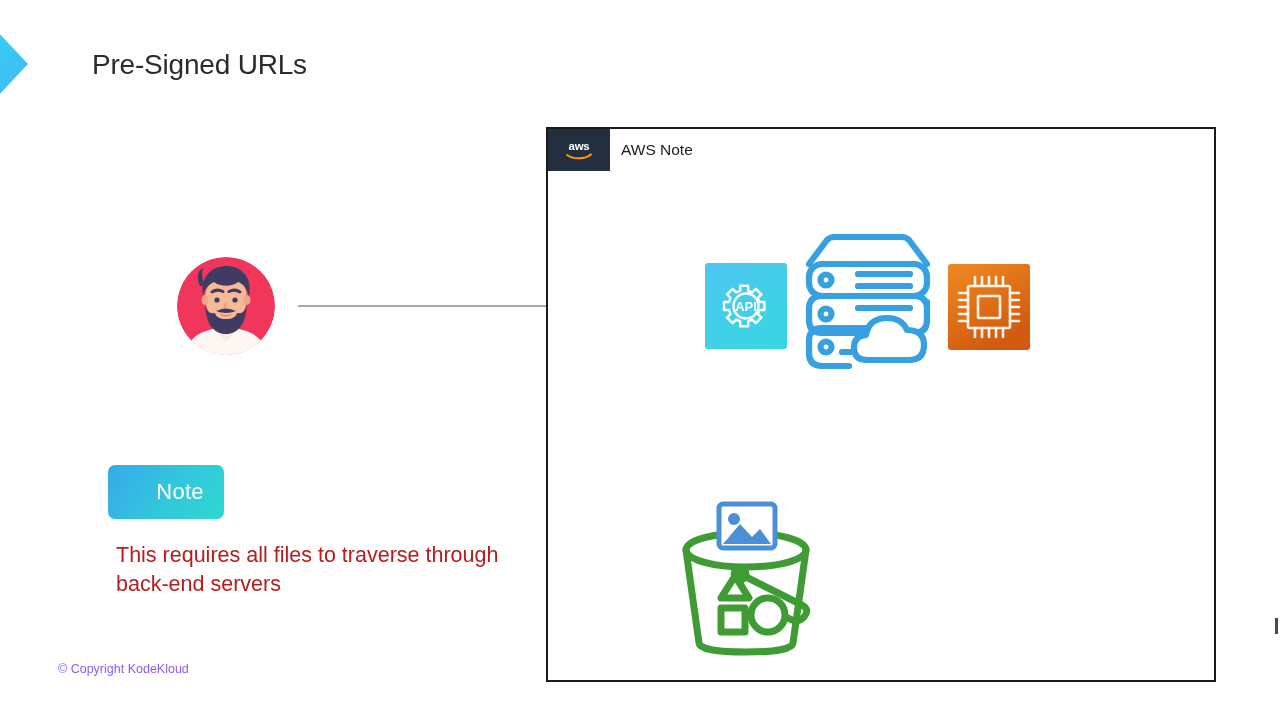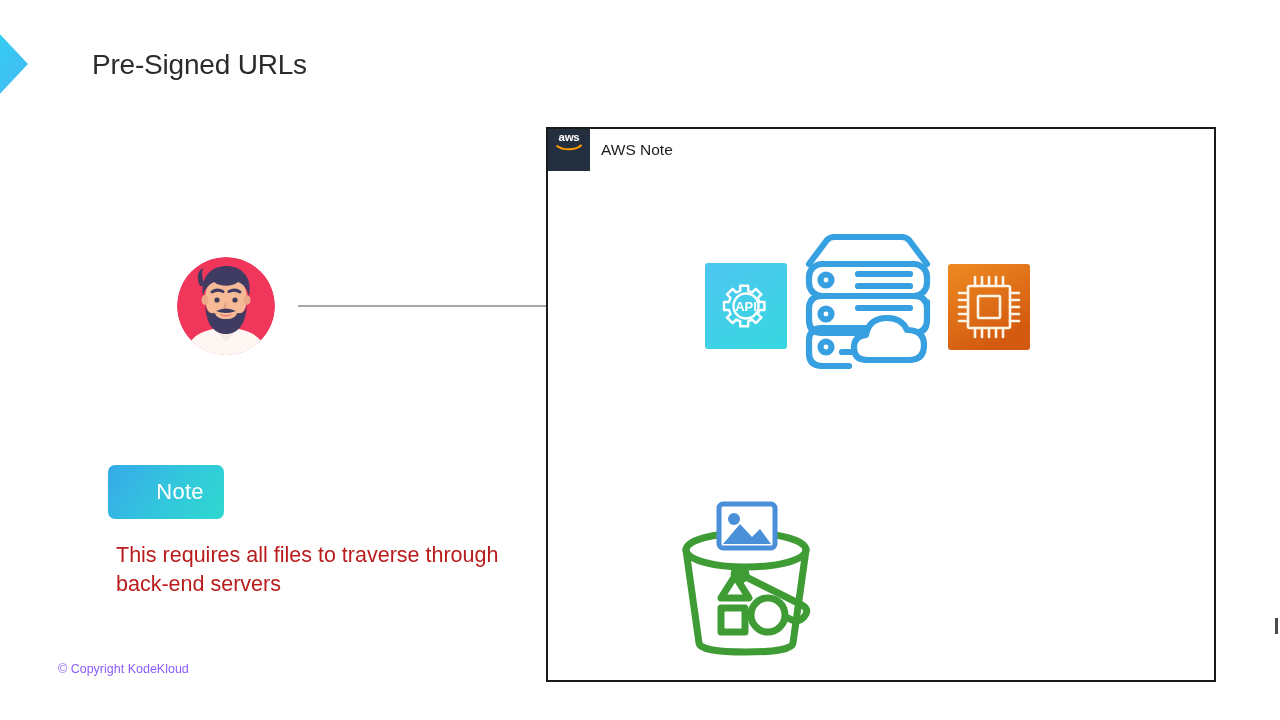--- a/index.html
+++ b/index.html
@@ -29,23 +29,23 @@
   .cloud-box {
     position: absolute; left: 546px; top: 127px;
     width: 670px; height: 555px;
     border: 2px solid #1a1a1a; background: #fff;
   }
   .cloud-header {
     position: absolute; left: 0; top: 0;
     display: flex; align-items: center; height: 42px;
   }
   .aws-badge {
-    width: 42px; height: 42px; background: #232f3e;
+    width: 62px; height: 42px; background: #232f3e;
     display: flex; flex-direction: column;
-    align-items: center; 
+    align-items: center; justify-content: center;
     flex: none;
   }
   .aws-badge svg { display: block; }
   .cloud-label {
     margin-left: 11px; font-size: 15.5px; color: #1d1d1d;
     font-weight: 400; white-space: nowrap;
   }
 
   
   .avatar {

